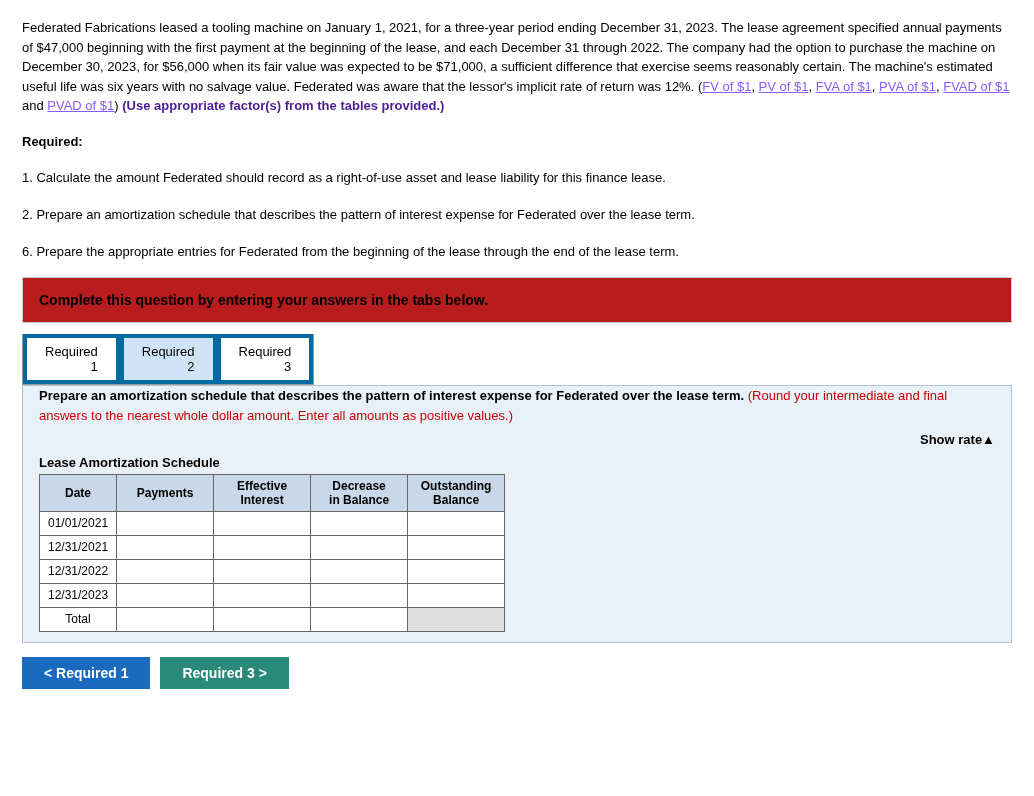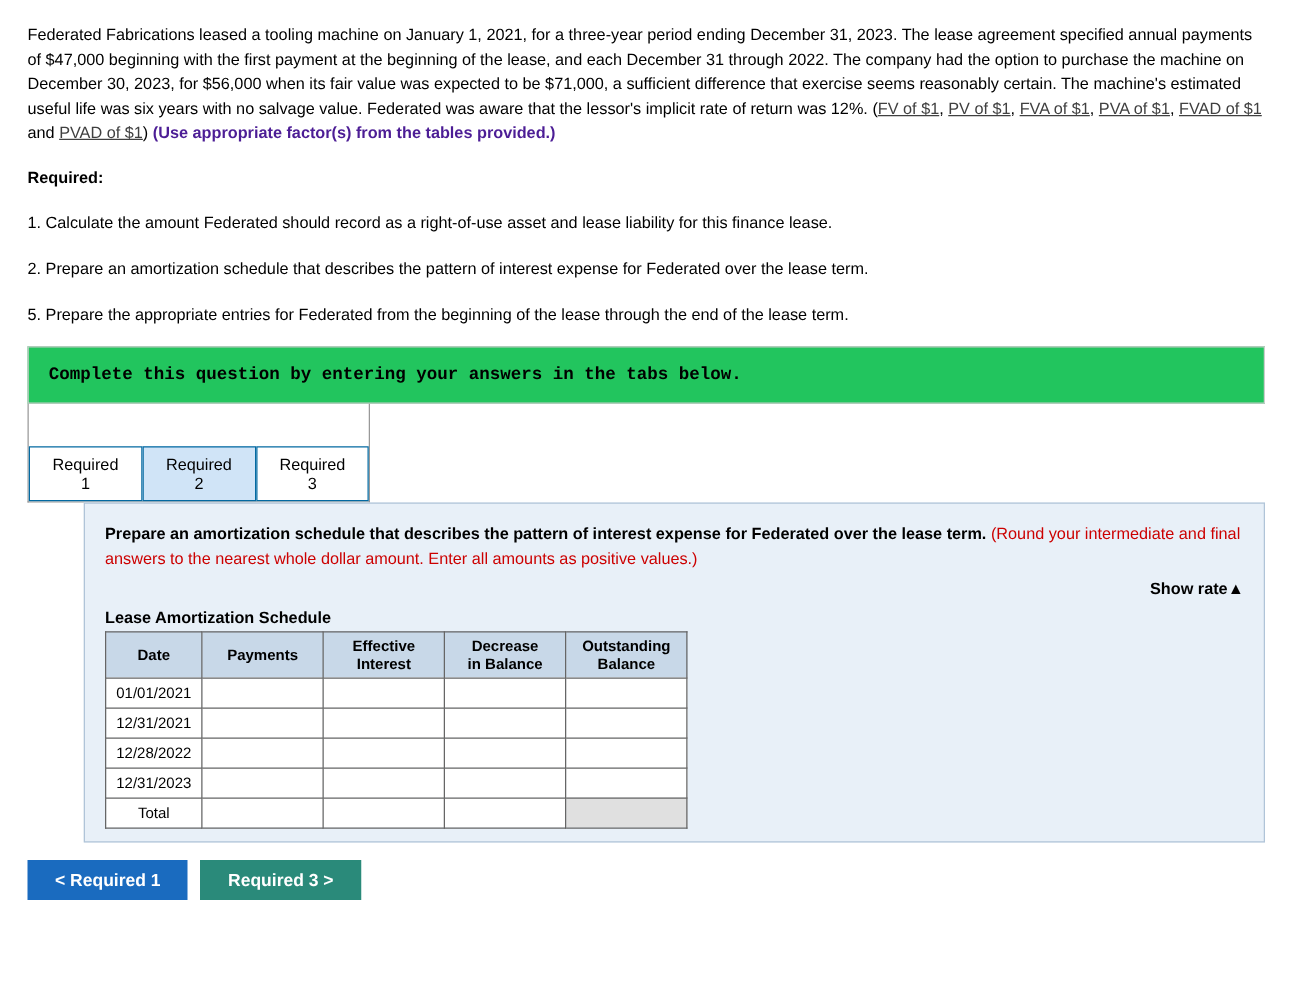--- a/index.html
+++ b/index.html
@@ -10,72 +10,69 @@
       color: #000;
       width: 1034px;
       min-height: 796px;
       padding: 18px 22px;
     }
     .intro-text {
       line-height: 1.5;
       margin-bottom: 14px;
     }
     .intro-text a {
-      color: #404040;
+      color: #8b5cf6;
       text-decoration: underline;
     }
     .red-bold {
       color: #4c1d95;
       font-weight: bold;
     }
     .required-section {
       margin-bottom: 14px;
     }
     .required-section p {
       line-height: 1.6;
       margin-top: 16px;
     }
     .complete-box {
-      background: #22c55e;
+      background: #b91c1c;
       border: 1px solid #ccc;
       padding: 14px 16px;
-      margin-bottom: 0;
-      font-family: Liberation Mono, monospace;
+      margin-bottom: 11px;
     }
     .complete-box p {
       font-weight: bold;
       font-size: 14px;
     }
     .tabs-container {
       display: flex;
       border: 1px solid #999;
       border-top: none;
       width: fit-content;
       margin-bottom: 0;
     }
     .tab {
-      border: 1px solid #0369a1;
+      border: 4px solid #0369a1;
       padding: 6px 18px;
-      text-align: center;
+      text-align: right;
       font-size: 13px;
       background: #fff;
       cursor: pointer;
       min-width: 80px;
-      margin-top: 34px;
     }
     .tab.active {
       background: #d0e4f7;
       font-weight: normal;
     }
     .tab-content-area {
       border: 1px solid #b0c4d8;
       background: #e8f0f8;
-      padding: 14px 16px 10px 16px;
+      padding: 0 16px 10px 16px;
       margin-bottom: 10px;
-      margin-left: 45px;
     }
     .tab-content-area p {
       line-height: 1.55;
       font-size: 13px;
     }
     .tab-content-area .instruction-main {
       font-weight: bold;
     }
     .tab-content-area .instruction-red {
       color: #cc0000;
@@ -148,21 +145,21 @@
 <body>
 
 <div class="intro-text">
   <span>Federated Fabrications leased a tooling machine on January 1, 2021, for a three-year period ending December 31, 2023. The lease agreement specified annual payments of $47,000 beginning with the first payment at the beginning of the lease, and each December 31 through 2022. The company had the option to purchase the machine on December 30, 2023, for $56,000 when its fair value was expected to be $71,000, a sufficient difference that exercise seems reasonably certain. The machine's estimated useful life was six years with no salvage value. Federated was aware that the lessor's implicit rate of return was 12%. (</span><a href="#">FV of $1</a>, <a href="#">PV of $1</a>, <a href="#">FVA of $1</a>, <a href="#">PVA of $1</a>, <a href="#">FVAD of $1</a> and <a href="#">PVAD of $1</a><span>) </span><span class="red-bold">(Use appropriate factor(s) from the tables provided.)</span>
 </div>
 
 <div class="required-section">
   <p><strong>Required:</strong></p>
   <p>1. Calculate the amount Federated should record as a right-of-use asset and lease liability for this finance lease.</p>
   <p>2. Prepare an amortization schedule that describes the pattern of interest expense for Federated over the lease term.</p>
-  <p>5. Prepare the appropriate entries for Federated from the beginning of the lease through the end of the lease term.</p>
+  <p>6. Prepare the appropriate entries for Federated from the beginning of the lease through the end of the lease term.</p>
 </div>
 
 <div class="complete-box">
   <p>Complete this question by entering your answers in the tabs below.</p>
 </div>
 
 <div class="tabs-container">
   <div class="tab">Required<br>1</div>
   <div class="tab active">Required<br>2</div>
   <div class="tab">Required<br>3</div>
@@ -198,21 +195,21 @@
           <td><input type="text" style="width: 80px; border: none; outline: none;"></td>
         </tr>
         <tr>
           <td class="date-col">12/31/2021</td>
           <td><input type="text" style="width: 80px; border: none; outline: none;"></td>
           <td><input type="text" style="width: 80px; border: none; outline: none;"></td>
           <td><input type="text" style="width: 80px; border: none; outline: none;"></td>
           <td><input type="text" style="width: 80px; border: none; outline: none;"></td>
         </tr>
         <tr>
-          <td class="date-col">12/28/2022</td>
+          <td class="date-col">12/31/2022</td>
           <td><input type="text" style="width: 80px; border: none; outline: none;"></td>
           <td><input type="text" style="width: 80px; border: none; outline: none;"></td>
           <td><input type="text" style="width: 80px; border: none; outline: none;"></td>
           <td><input type="text" style="width: 80px; border: none; outline: none;"></td>
         </tr>
         <tr>
           <td class="date-col">12/31/2023</td>
           <td><input type="text" style="width: 80px; border: none; outline: none;"></td>
           <td><input type="text" style="width: 80px; border: none; outline: none;"></td>
           <td><input type="text" style="width: 80px; border: none; outline: none;"></td>

